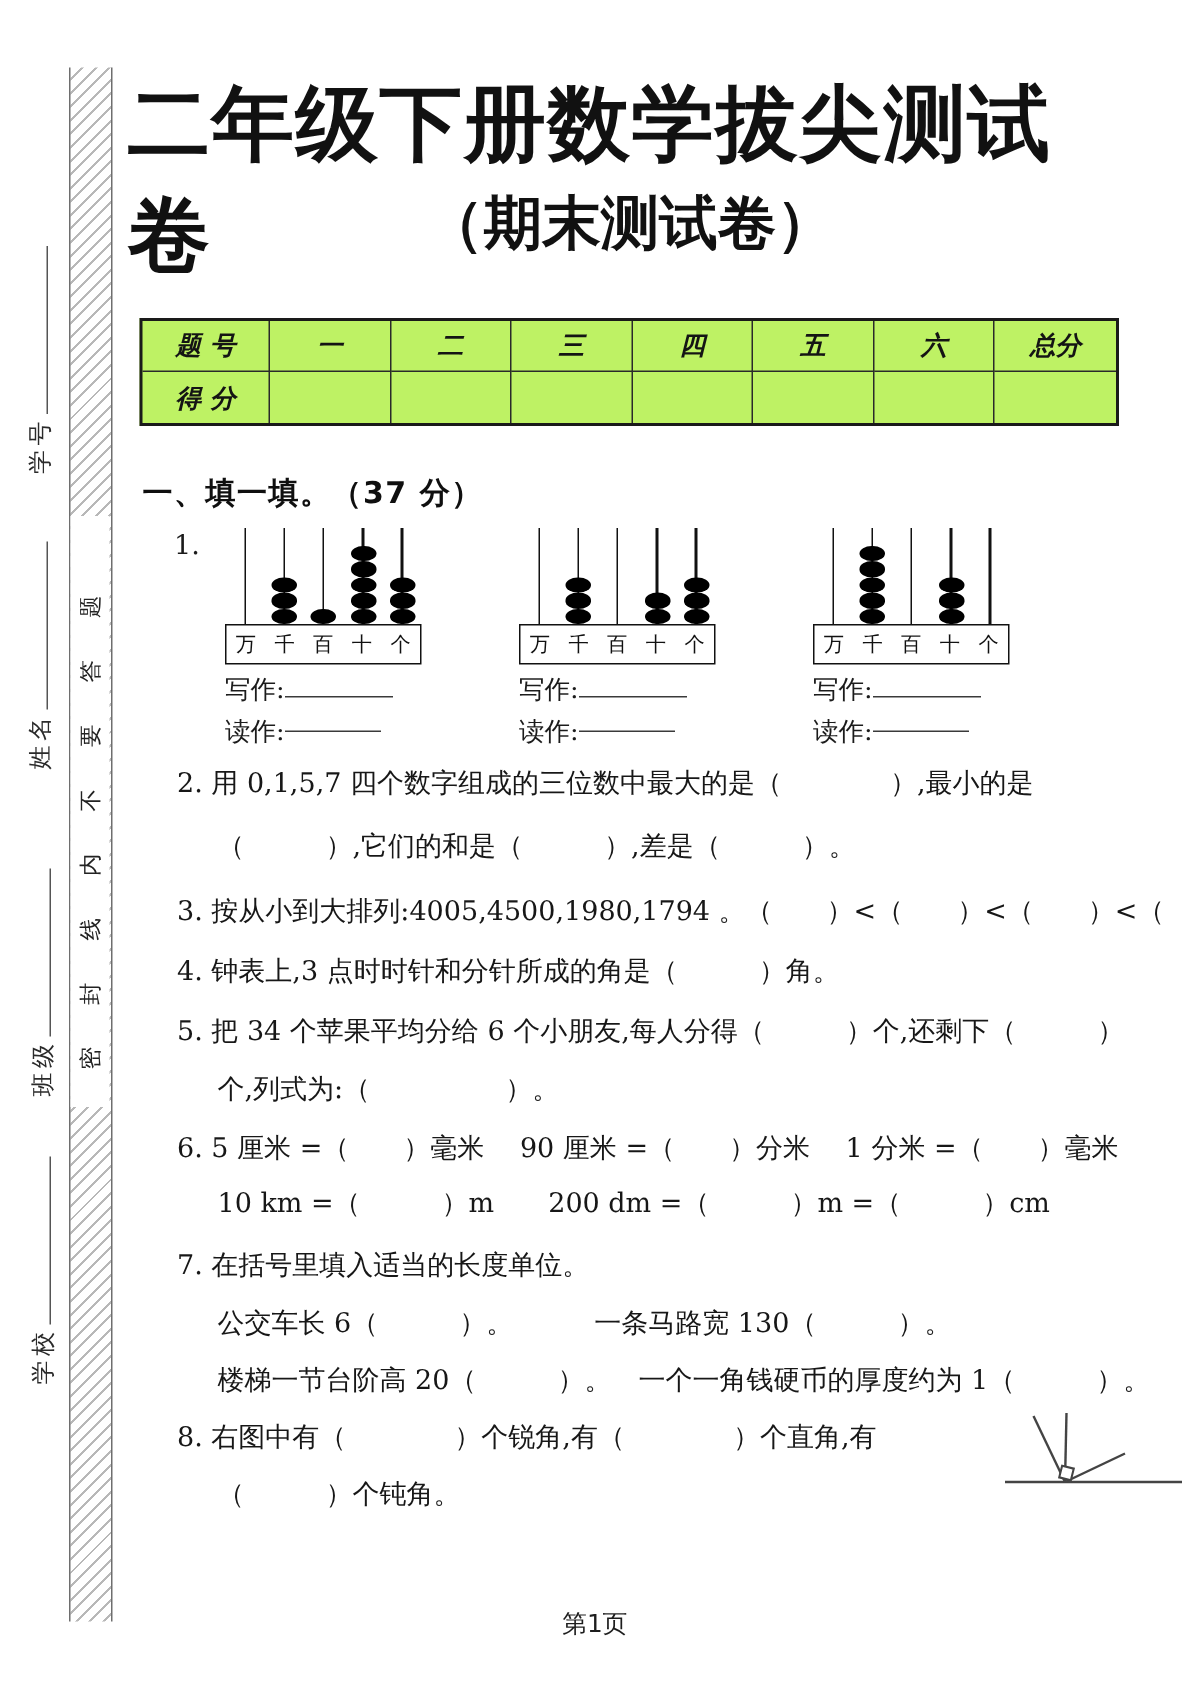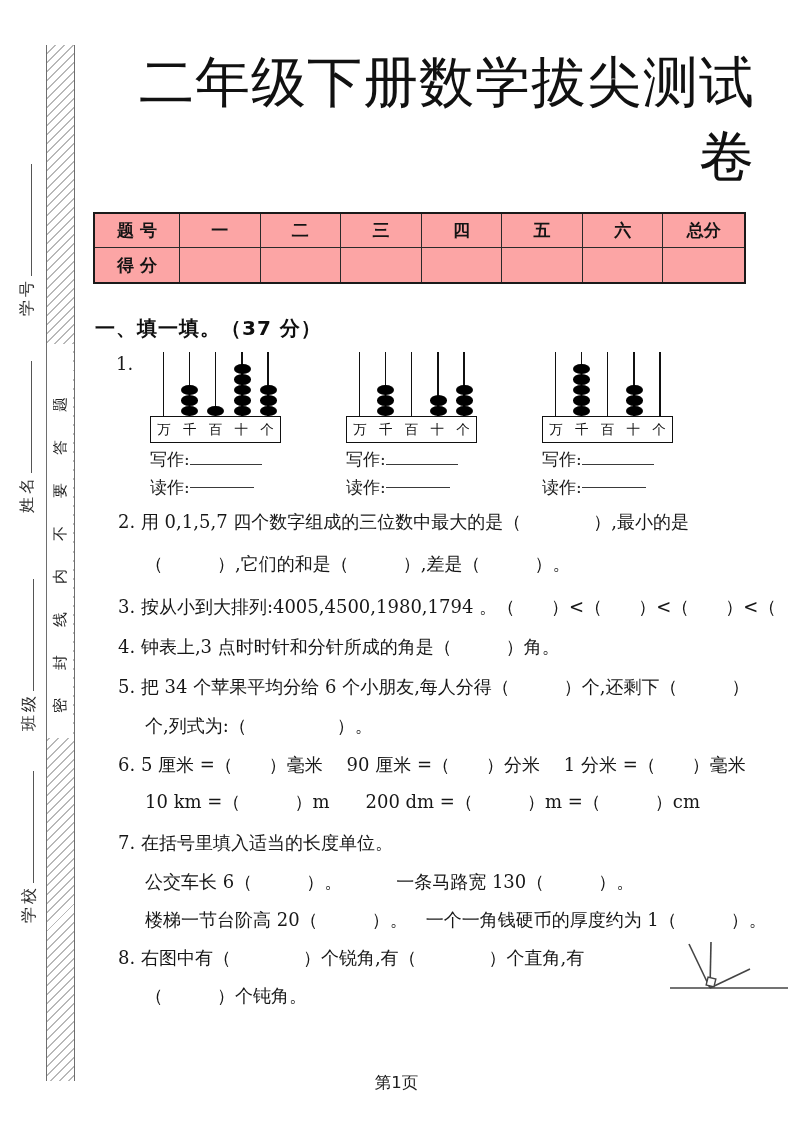--- a/index.html
+++ b/index.html
@@ -21,36 +21,36 @@
   }
   .side-field{
     position:absolute; height:22px; line-height:22px; white-space:nowrap;
     transform:rotate(-90deg); transform-origin:center; text-align:center;
     font-size:16px; color:#2a2a2a;
   }
   .side-field .fl{letter-spacing:3px; font-family:"DejaVu Serif","Liberation Serif",serif;}
   .fl-line{display:inline-block; width:112px; height:15px; border-bottom:1.4px solid #555; margin-left:2px;}
   
   .title{
-    position:absolute; left:85px; top:46px; width:670px; text-align:right;
-    font-size:55px; font-weight:normal; letter-spacing:1px; color:#111;
+    position:absolute; left:85px; top:46px; width:670px; text-align:left;
+    font-size:55px; font-weight:bold; letter-spacing:1px; color:#111;
   }
   .subtitle{
     position:absolute; left:85px; top:122px; width:670px; text-align:center;
     font-size:39px; font-weight:bold; color:#111;
   }
   .meta{
     position:absolute; left:95px; top:183px; width:646px; text-align:right;
     font-size:17.5px; color:#161616;
   }
   
   .score-table{
     position:absolute; left:93px; top:212px; width:649px;
     display:grid; grid-template-columns:85px repeat(7,1fr); grid-auto-rows:34px;
-    border:2px solid #1a1a1a; background:#fca5a5;
+    border:2px solid #1a1a1a; background:#bef264;font-style:italic;
   }
   .st-cell{
     display:flex; align-items:center; justify-content:center;
     font-size:17px; font-weight:600; color:#141414;
   }
   .st-cell:not(:nth-child(8n)){border-right:1px solid #2a2a2a;}
   .st-cell:nth-child(-n+8){border-bottom:1px solid #2a2a2a;}
   .st-label{letter-spacing:6px; text-indent:6px;}
   
   .line{
@@ -101,20 +101,21 @@
     <span class="fl">姓名</span><span class="fl-line"></span>
   </div>
   <div class="side-field" style="left:-71px; top:644px; width:200px;">
     <span class="fl">班级</span><span class="fl-line"></span>
   </div>
   <div class="side-field" style="left:-71px; top:836px; width:200px;">
     <span class="fl">学校</span><span class="fl-line"></span>
   </div>
 
   <div class="title">二年级下册数学拔尖测试卷</div>
+  <div class="subtitle">（期末测试卷）</div>
 
   <div class="score-table">
     <div class="st-cell st-label">题号</div>
     <div class="st-cell">一</div>
     <div class="st-cell">二</div>
     <div class="st-cell">三</div>
     <div class="st-cell">四</div>
     <div class="st-cell">五</div>
     <div class="st-cell">六</div>
     <div class="st-cell">总分</div>

